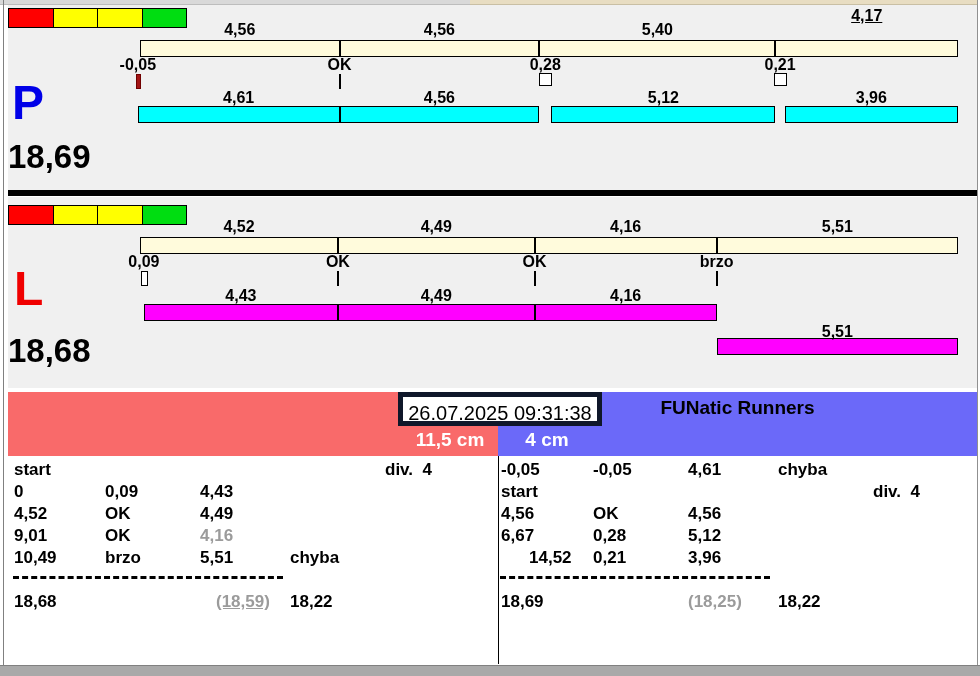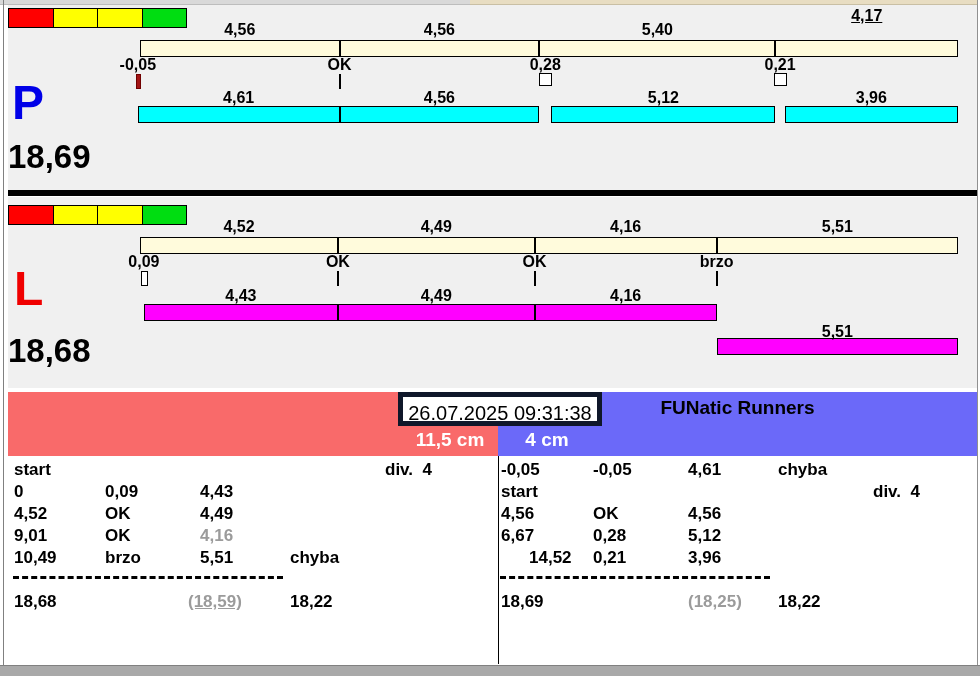--- a/index.html
+++ b/index.html
@@ -139,21 +139,21 @@
     <div class="cell" style="left: 200px; top: 504px;">4,49</div>
     <div class="cell" style="left: 14px; top: 526px;">9,01</div>
     <div class="cell" style="left: 105px; top: 526px;">OK</div>
     <div class="cell muted" style="left: 200px; top: 526px;">4,16</div>
     <div class="cell" style="left: 14px; top: 548px;">10,49</div>
     <div class="cell" style="left: 105px; top: 548px;">brzo</div>
     <div class="cell" style="left: 200px; top: 548px;">5,51</div>
     <div class="cell" style="left: 290px; top: 548px;">chyba</div>
     <div class="dash-line" style="left: 13px; top: 576px;"></div>
     <div class="cell" style="left: 14px; top: 592px;">18,68</div>
-    <div class="cell muted" style="left: 188px; top: 592px; text-decoration: underline;">(18,59)</div>
+    <div class="cell muted" style="left: 216px; top: 592px; text-decoration: underline;">(18,59)</div>
     <div class="cell" style="left: 290px; top: 592px;">18,22</div>
     <div class="cell" style="left: 501px; top: 460px;">-0,05</div>
     <div class="cell" style="left: 593px; top: 460px;">-0,05</div>
     <div class="cell" style="left: 688px; top: 460px;">4,61</div>
     <div class="cell" style="left: 778px; top: 460px;">chyba</div>
     <div class="cell" style="left: 501px; top: 482px;">start</div>
     <div class="cell" style="left: 873px; top: 482px;">div.  4</div>
     <div class="cell" style="left: 501px; top: 504px;">4,56</div>
     <div class="cell" style="left: 593px; top: 504px;">OK</div>
     <div class="cell" style="left: 688px; top: 504px;">4,56</div>

